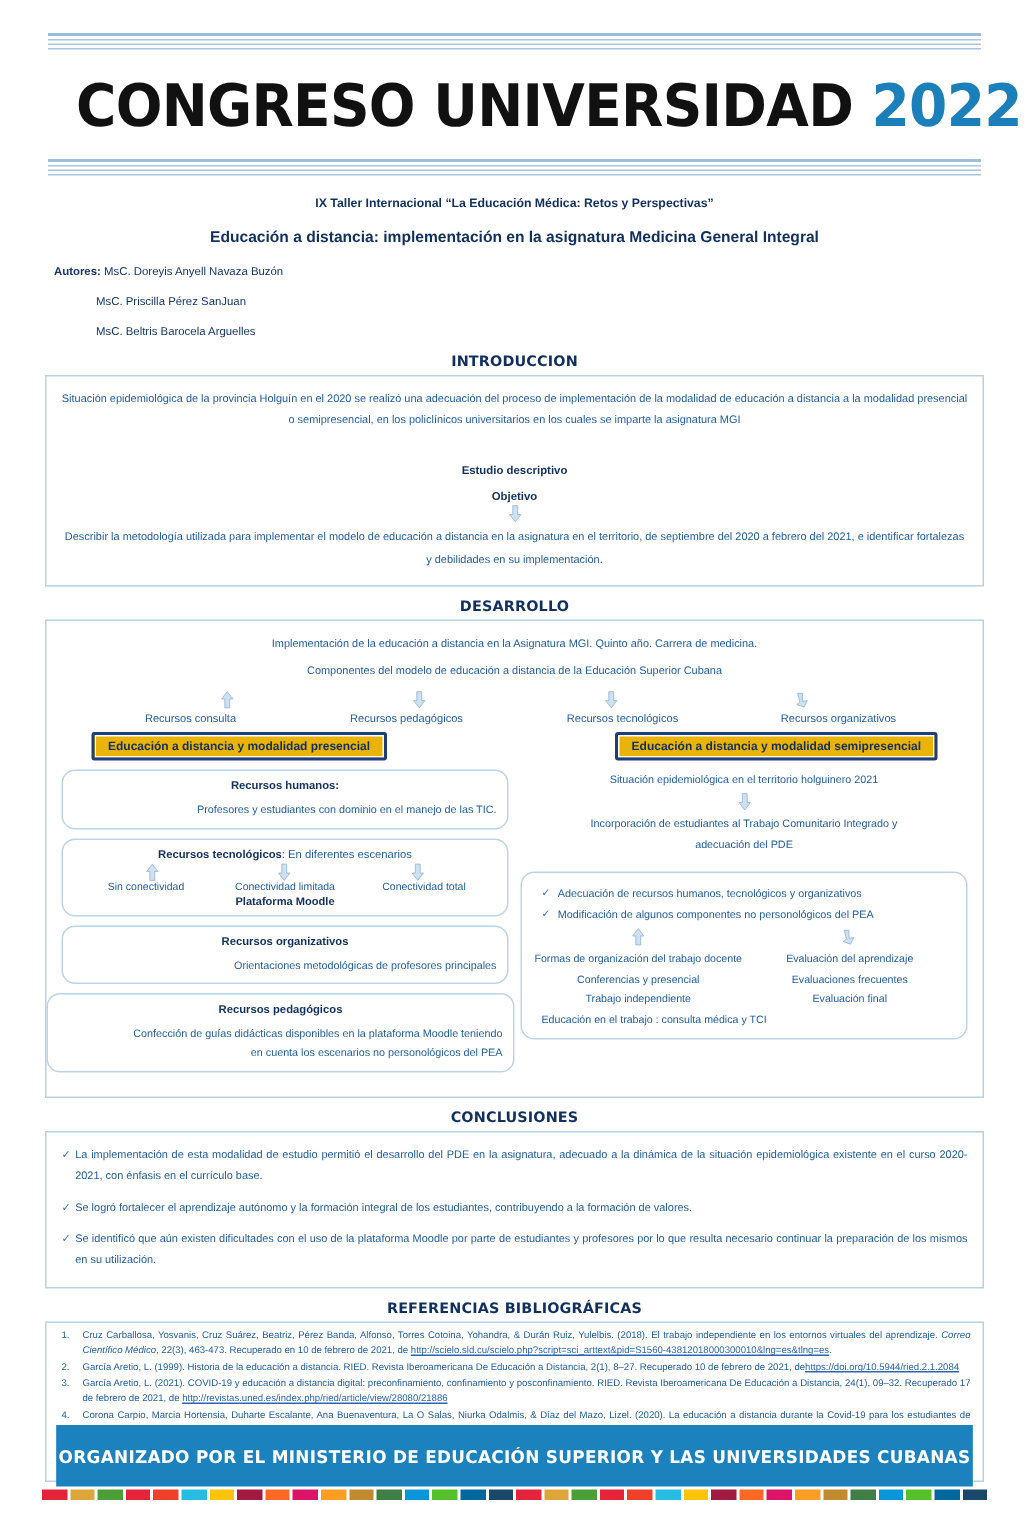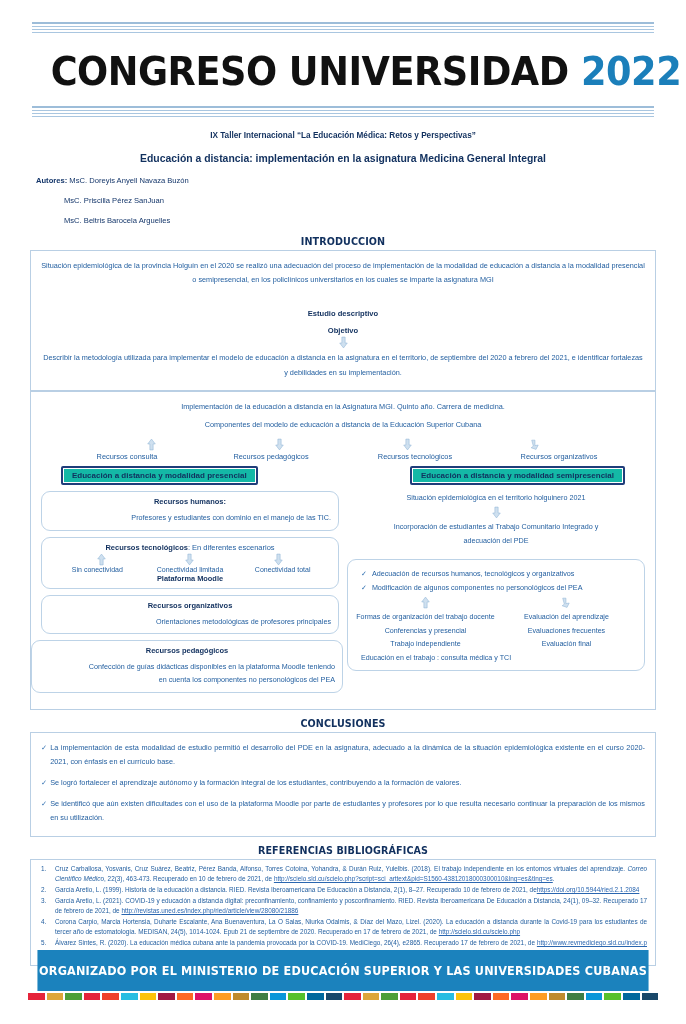--- a/index.html
+++ b/index.html
@@ -132,21 +132,21 @@
     justify-content: space-between;
     padding: 5px 20px 0 20px;
   }
   .modality-box {
     border: 2px solid #1f3d7a;
     border-radius: 2px;
     padding: 3px 9px;
     color: #11305e;
     font-weight: 700;
     font-size: 8px;
-    background: #14b8a6;
+    background: #eab308;
     box-shadow: 0 0 0 1px #fff inset;
   }
 
   .columns {
     display: flex;
     gap: 8px;
     margin-top: 6px;
     align-items: flex-start;
   }
   .col-left  { width: 50%; }
@@ -351,20 +351,21 @@
     <div class="bold-center" style="margin-top:22px;">Estudio descriptivo</div>
     <div class="bold-center" style="margin-top:8px;">Objetivo</div>
     <span class="arrow">
       <svg viewBox="0 0 24 24">
           <path d="M9 2 L15 2 L15 13 L19 13 L12 22 L5 13 L9 13 Z" fill="#cfe0ef" stroke="#8fb4d6" stroke-width="1"></path>
         </svg>
     </span>
     <div class="body-text" style="margin-top:2px;">Describir la metodología utilizada para implementar el modelo de educación a distancia en la asignatura  en  el territorio,  de septiembre del 2020 a febrero del 2021, e identificar fortalezas y debilidades en su implementación.</div>
   </div>
 
+  <div class="section-heading" style="margin-top:8px;">DESARROLLO</div>
   <div class="outer-box">
 
     <div class="body-text desarrollo-lead">Implementación de la educación a distancia en la Asignatura MGI.  Quinto año. Carrera de medicina.</div>
     <div class="body-text desarrollo-lead">Componentes del modelo de educación a distancia de la Educación Superior Cubana</div>
 
     <div class="component-arrows">
       <span class="arrow">
         <svg viewBox="0 0 24 24">
             <path d="M12 2 L19 11 L15 11 L15 22 L9 22 L9 11 L5 11 Z" fill="#cfe0ef" stroke="#8fb4d6" stroke-width="1"></path>
           </svg>
@@ -437,21 +438,21 @@
         </div>
 
         <div class="rbox">
           <div class="head">Recursos organizativos</div>
           <div class="txt">Orientaciones metodológicas de profesores principales</div>
         </div>
 
         <div class="rbox" style="margin-left:-10px;margin-right:-4px;">
           <div class="head">Recursos pedagógicos</div>
           <div class="txt">Confección de guías didácticas disponibles en la plataforma Moodle teniendo</div>
-          <div class="txt">en cuenta  los componentes no personológicos del PEA</div>
+          <div class="txt">en cuenta  los escenarios no personológicos del PEA</div>
         </div>
 
       </div>
 
       <div class="col-right">
 
         <div class="plain-block">
           <div class="line">Situación epidemiológica  en el territorio holguinero 2021</div>
           <span class="arrow">
             <svg viewBox="0 0 24 24">

